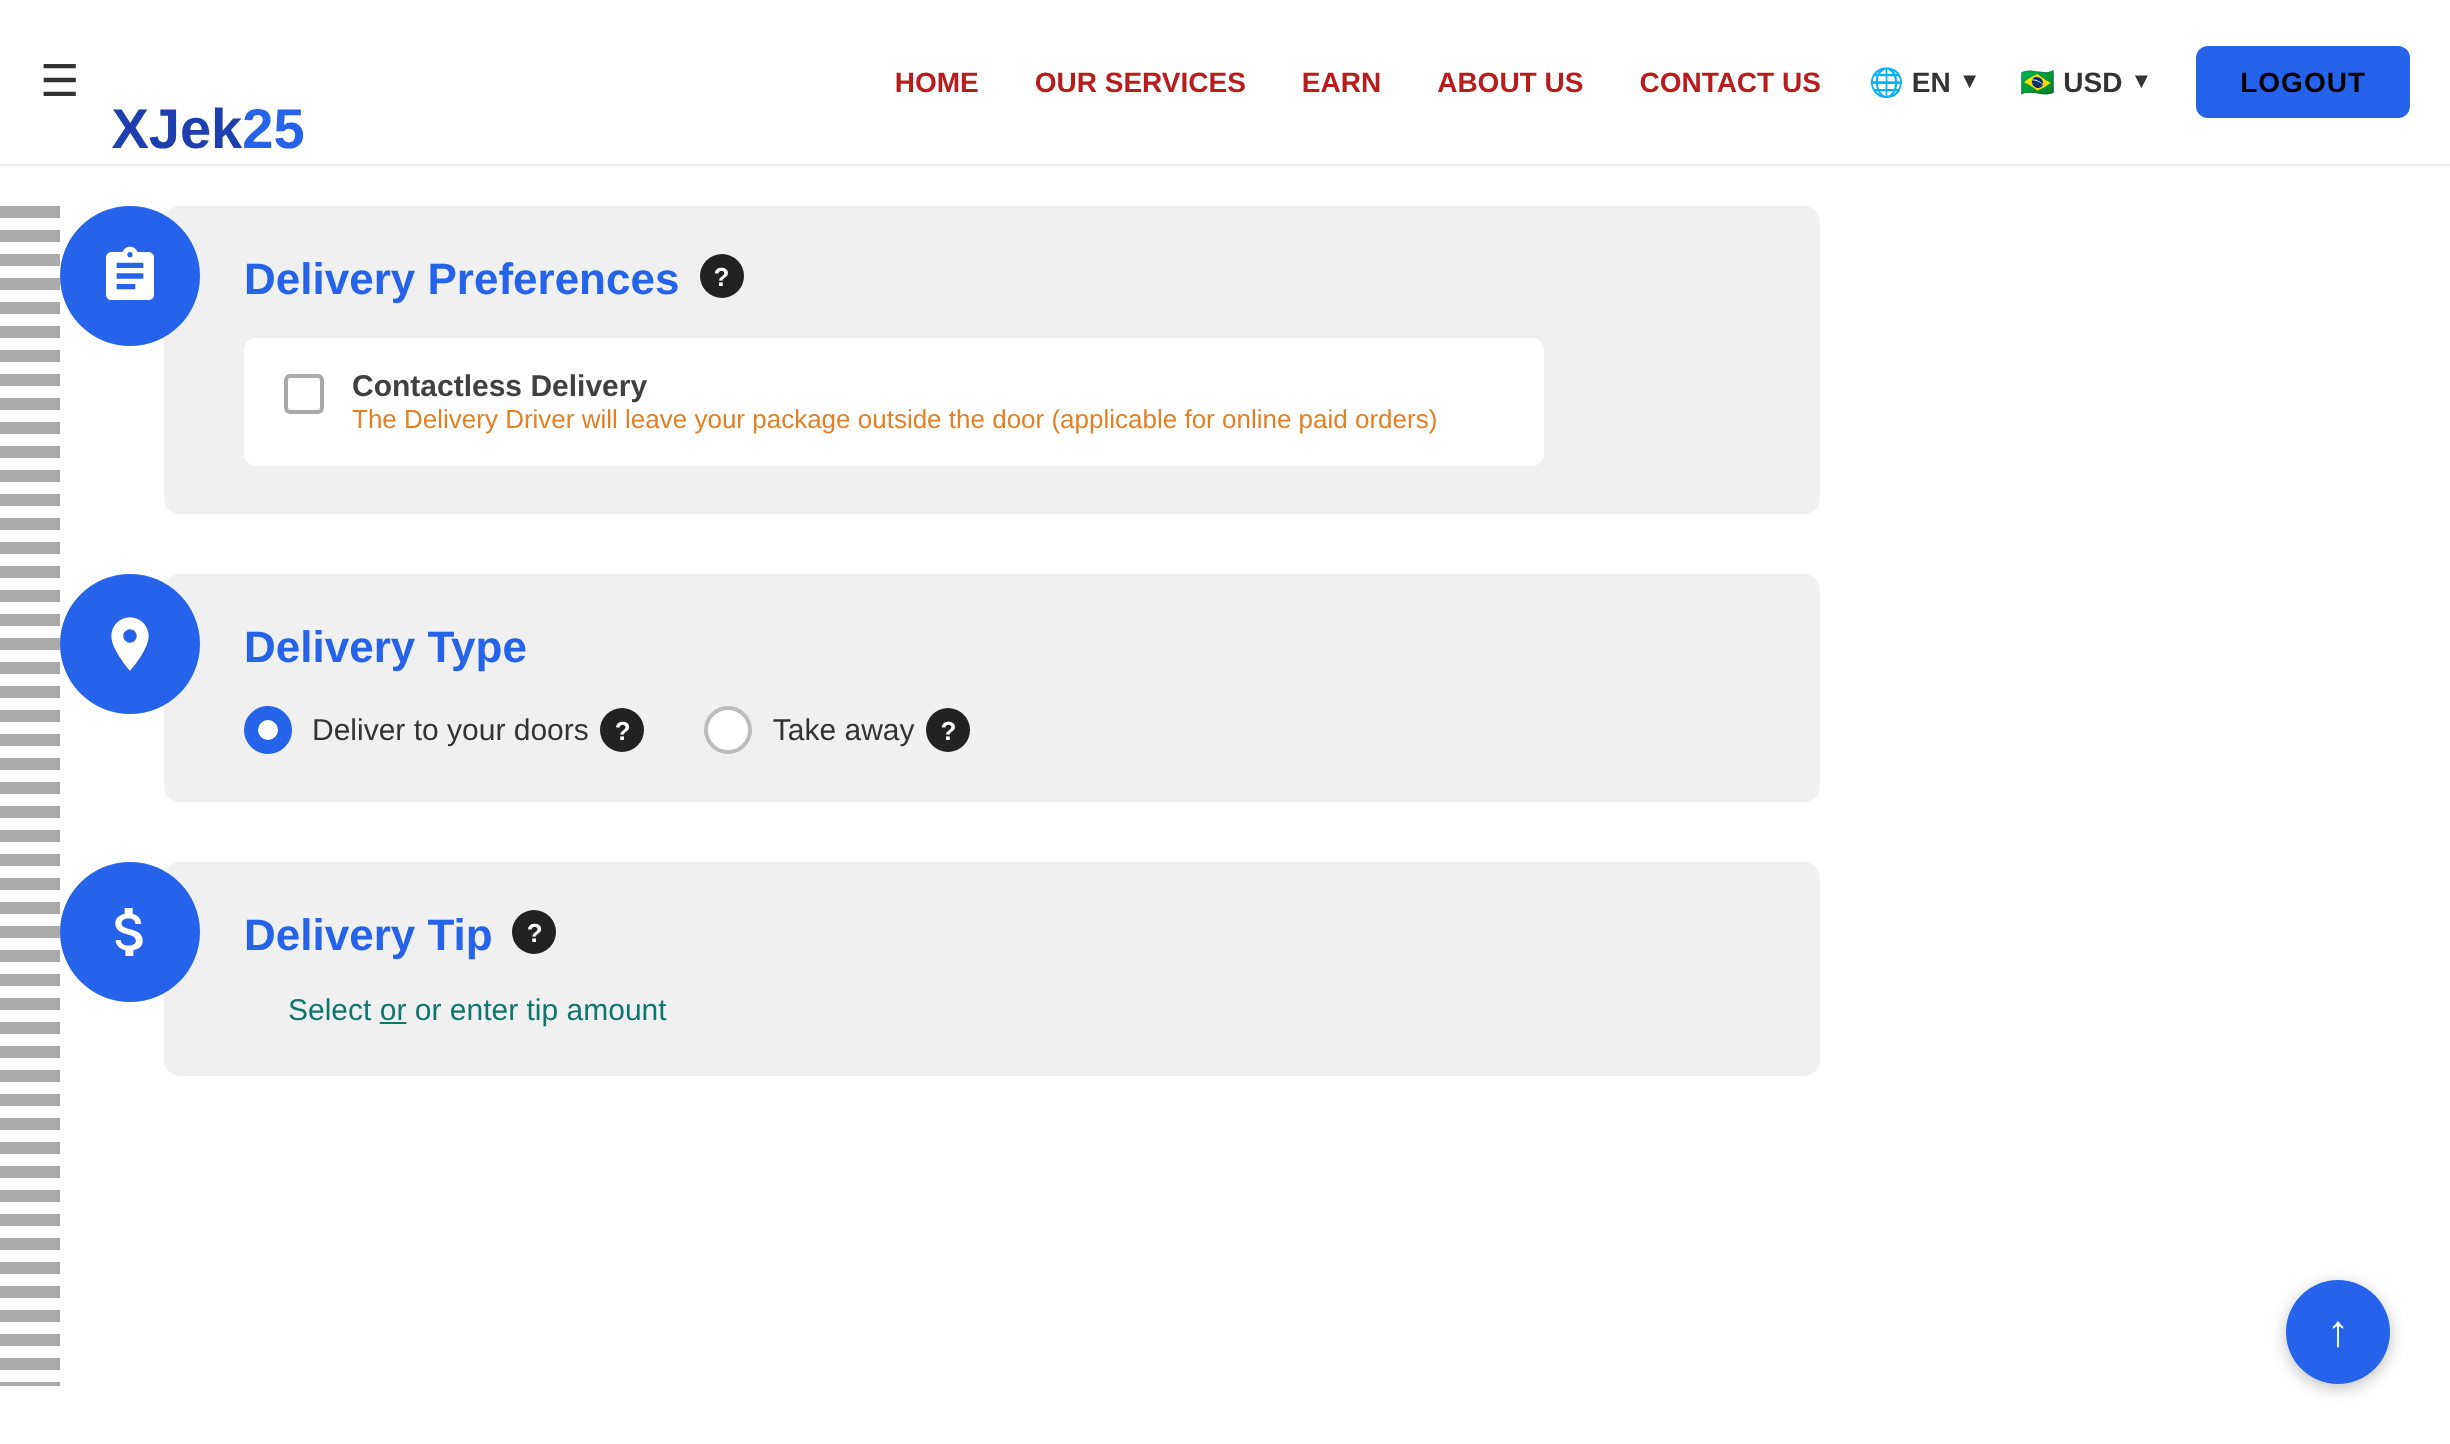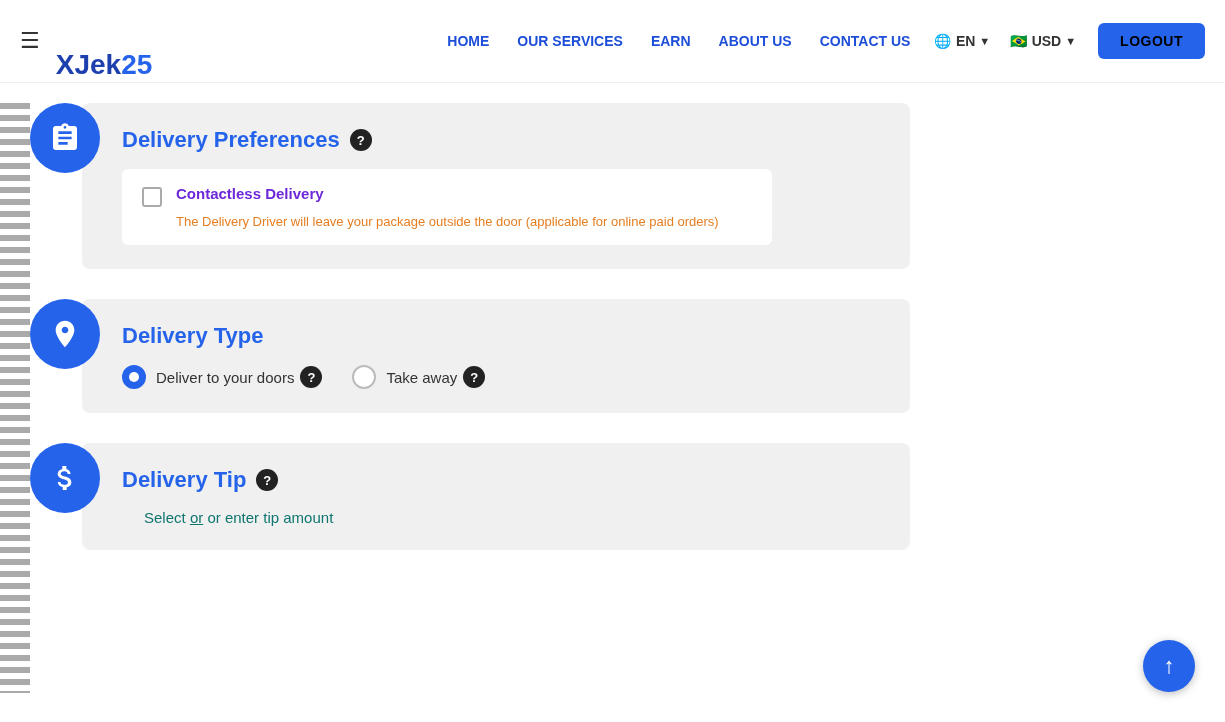--- a/index.html
+++ b/index.html
@@ -21,21 +21,21 @@
     .logo span.blue { color: #1e40af; }
     .logo span.blue2 { color: #2563eb; }
     .navbar-right { display: flex; align-items: center; gap: 4px; }
     .nav-link {
       padding: 0 12px;
       height: 83px;
       display: flex;
       align-items: center;
       font-size: 14px;
       font-weight: 600;
-      color: #1d4ed8;
+      color: #b91c1c;
       text-decoration: none;
       cursor: pointer;
       white-space: nowrap;
     }
     .lang-selector, .currency-selector {
       display: flex;
       align-items: center;
       gap: 4px;
       padding: 0 8px;
       height: 83px;
@@ -121,21 +121,21 @@
       padding: 24px 30px 24px 40px;
       min-height: 80px;
     }
 
     .section-title {
       font-size: 22px;
       font-weight: 600;
       color: #2563eb;
       margin-bottom: 16px;
       display: flex;
-      align-items: center;
+      align-items: flex-start;
       gap: 10px;
     }
 
     .help-icon {
       display: inline-flex;
       align-items: center;
       justify-content: center;
       width: 22px;
       height: 22px;
       border-radius: 50%;
@@ -165,22 +165,22 @@
       border-radius: 3px;
       flex-shrink: 0;
       margin-top: 2px;
       background: #fff;
       cursor: pointer;
     }
 
     .delivery-option-label {
       font-size: 15px;
       font-weight: 600;
-      color: #6d28d9;
-      margin-bottom: 12px;
+      color: #404040;
+      margin-bottom: 0;
     }
 
     .delivery-option-desc {
       font-size: 13px;
       color: #e67e22;
     }
 
     
     .radio-group {
       display: flex;

